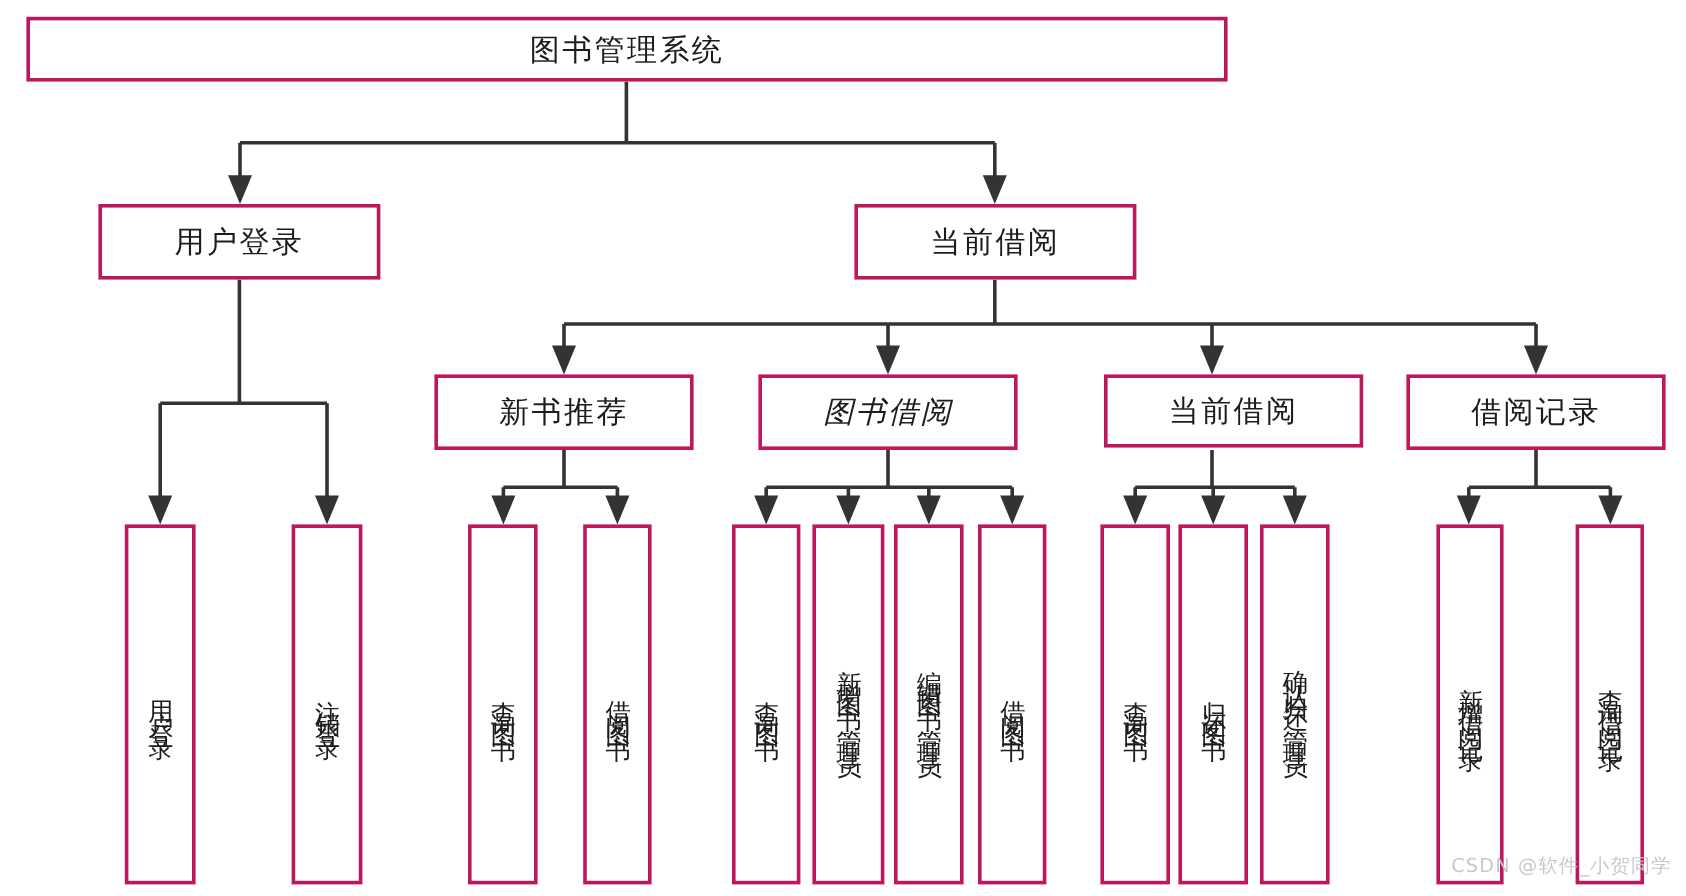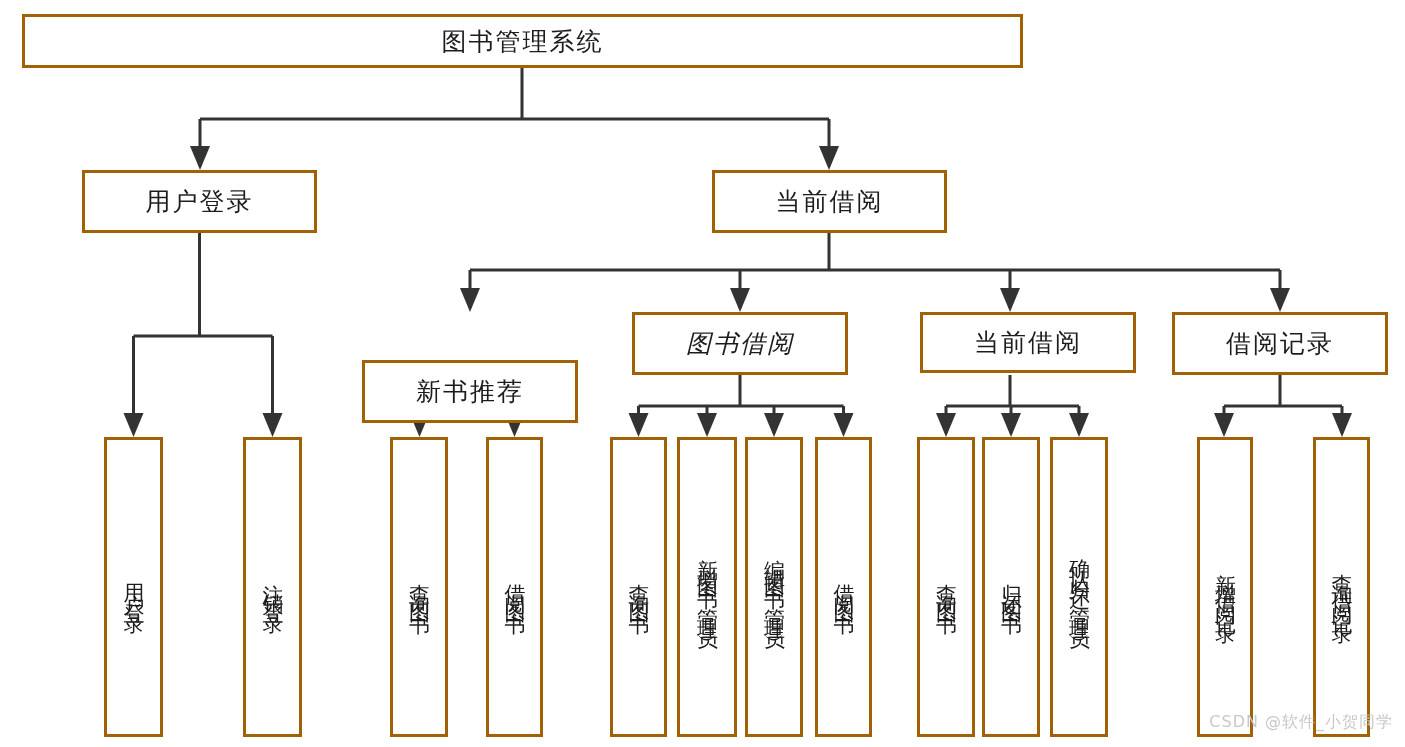--- a/index.html
+++ b/index.html
@@ -12,21 +12,21 @@
     font-family: "DejaVu Sans", "Liberation Sans", sans-serif;
   }
   .wires {
     position: absolute;
     left: 0; top: 0;
     width: 1405px; height: 747px;
   }
   .box {
     position: absolute;
     box-sizing: border-box;
-    border: 3px solid #a16207;
+    border: 3px solid #be185d;
     background: #ffffff;
     display: flex;
     align-items: center;
     justify-content: center;
   }
   .box .lbl {
     font-size: 25px;
     color: #1c1c1c;
     letter-spacing: 2px;
     white-space: nowrap;
@@ -100,21 +100,21 @@
     <span class="lbl">图书管理系统</span>
   </div>
 
   <div class="box" style="left:82px; top:170px; width:235px; height:63px;">
     <span class="lbl">用户登录</span>
   </div>
   <div class="box" style="left:712px; top:170px; width:235px; height:63px;">
     <span class="lbl">当前借阅</span>
   </div>
 
-  <div class="box" style="left:362px; top:312px; width:216px; height:63px;margin-top:48px;">
+  <div class="box" style="left:362px; top:312px; width:216px; height:63px;">
     <span class="lbl">新书推荐</span>
   </div>
   <div class="box" style="left:632px; top:312px; width:216px; height:63px;font-style:italic;">
     <span class="lbl">图书借阅</span>
   </div>
   <div class="box" style="left:920px; top:312px; width:216px; height:61px;">
     <span class="lbl">当前借阅</span>
   </div>
   <div class="box" style="left:1172px; top:312px; width:216px; height:63px;font-family:Liberation Mono, monospace;">
     <span class="lbl">借阅记录</span>

